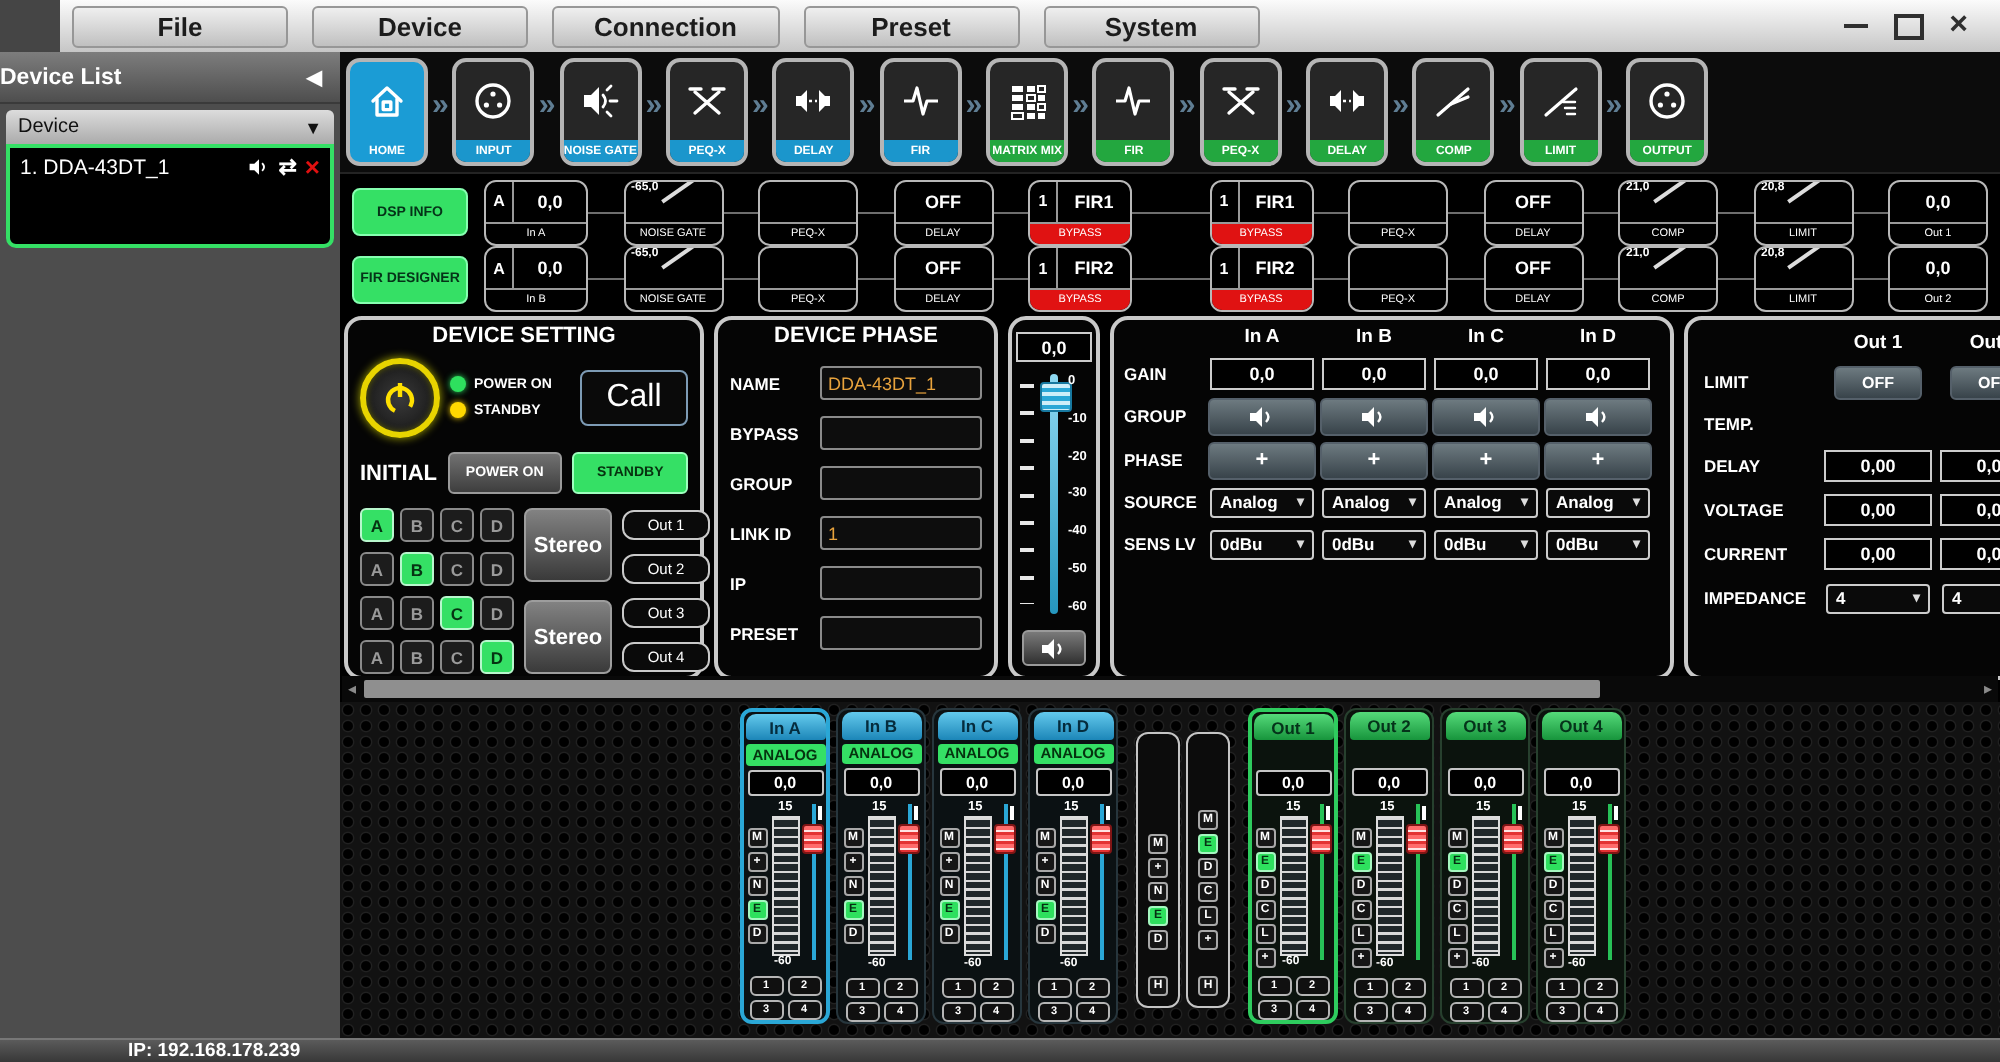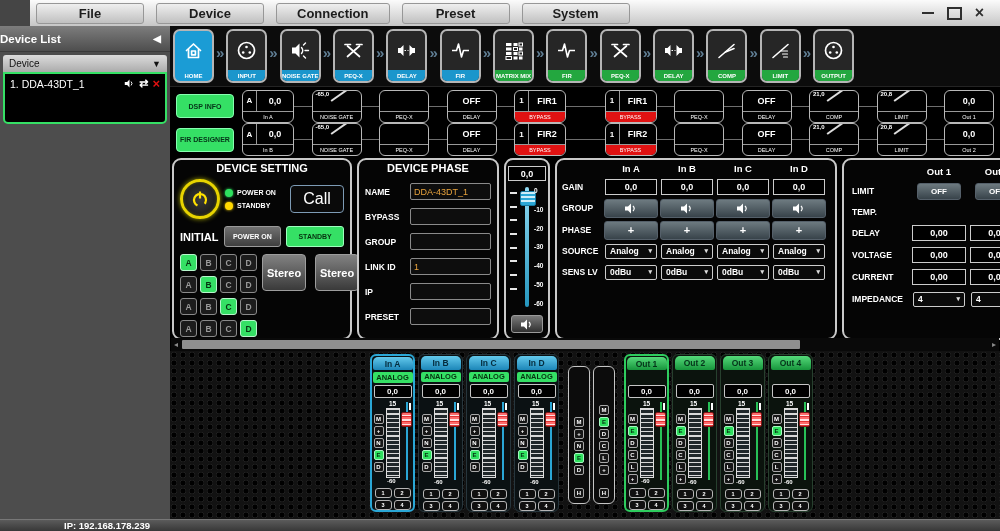--- a/index.html
+++ b/index.html
@@ -79,21 +79,21 @@
   .call{width:52px;height:26px;margin-left:auto;background:#0a0a0a;border:1px solid #7d9bb5;border-radius:4px;color:#fff;font-size:16px;display:flex;align-items:center;justify-content:center;}
   .ds-row2{display:flex;align-items:center;margin:7px 6px 0;gap:5px;}
   .initial{color:#fff;font-weight:bold;font-size:11px;flex:1;}
   .btn-po{width:60px;height:19px;background:linear-gradient(#717171,#3e3e3e);border:1px solid #9a9a9a;border-radius:3px;color:#fff;font-size:7px;font-weight:bold;display:flex;align-items:center;justify-content:center;}
   .btn-sb{width:60px;height:19px;background:#35e065;border:1px solid #9effbe;border-radius:3px;color:#07310f;font-size:7px;font-weight:bold;display:flex;align-items:center;justify-content:center;}
   .matrix{display:flex;margin:7px 6px 0;gap:5px;}
   .mx-letters{display:flex;flex-direction:column;gap:5px;}
   .mx-row{display:flex;gap:3px;}
   .mx-cell{width:15px;height:15px;border:1px solid #8a8a8a;border-radius:3px;background:#1c1c1c;color:#9a9a9a;font-size:8.5px;font-weight:bold;display:flex;align-items:center;justify-content:center;}
   .mx-cell.on{background:#35e065;color:#063312;border-color:#b8f7cd;}
-  .mx-st{display:flex;flex-direction:row;gap:9px;justify-content:center;}
+  .mx-st{display:flex;flex-direction:column;gap:9px;justify-content:center;}
   .stereo{width:42px;height:35px;background:linear-gradient(#828282,#3a3a3a);border:1px solid #9d9d9d;border-radius:4px;color:#fff;font-weight:bold;font-size:11px;display:flex;align-items:center;justify-content:center;}
   .mx-outs{display:flex;flex-direction:column;justify-content:space-between;padding:1px 0;}
   .out-b{width:42px;height:13px;border:1px solid #c9c9c9;border-radius:6px;color:#fff;font-size:7.5px;display:flex;align-items:center;justify-content:center;background:#0a0a0a;}
 
   
   .p-di{width:142px;}
   .di-row{display:flex;align-items:center;margin:8px 6px 0;gap:3px;}
   .di-label{width:42px;color:#fff;font-size:8.5px;font-weight:bold;white-space:nowrap;}
   .di-input{flex:1;height:15px;border:1px solid #8a8a8a;border-radius:2px;background:#0d0d0d;color:#e8a33d;font-size:9px;display:flex;align-items:center;padding:0 3px;}
 

